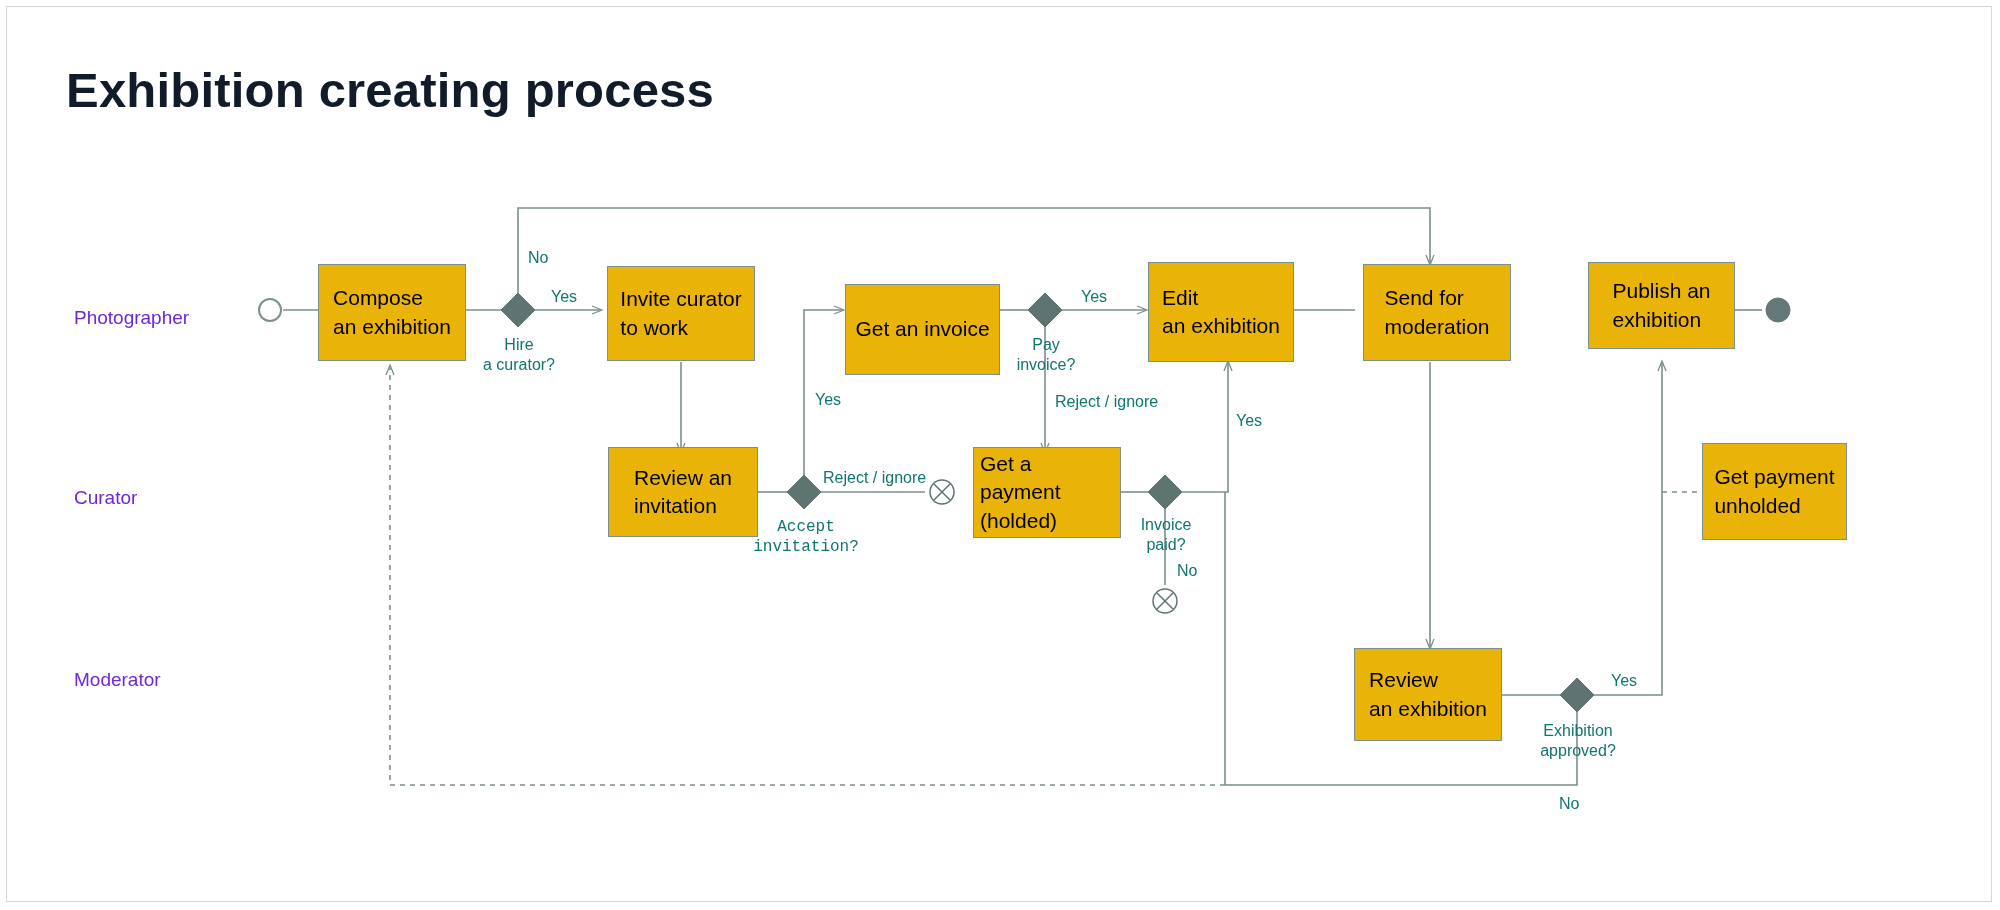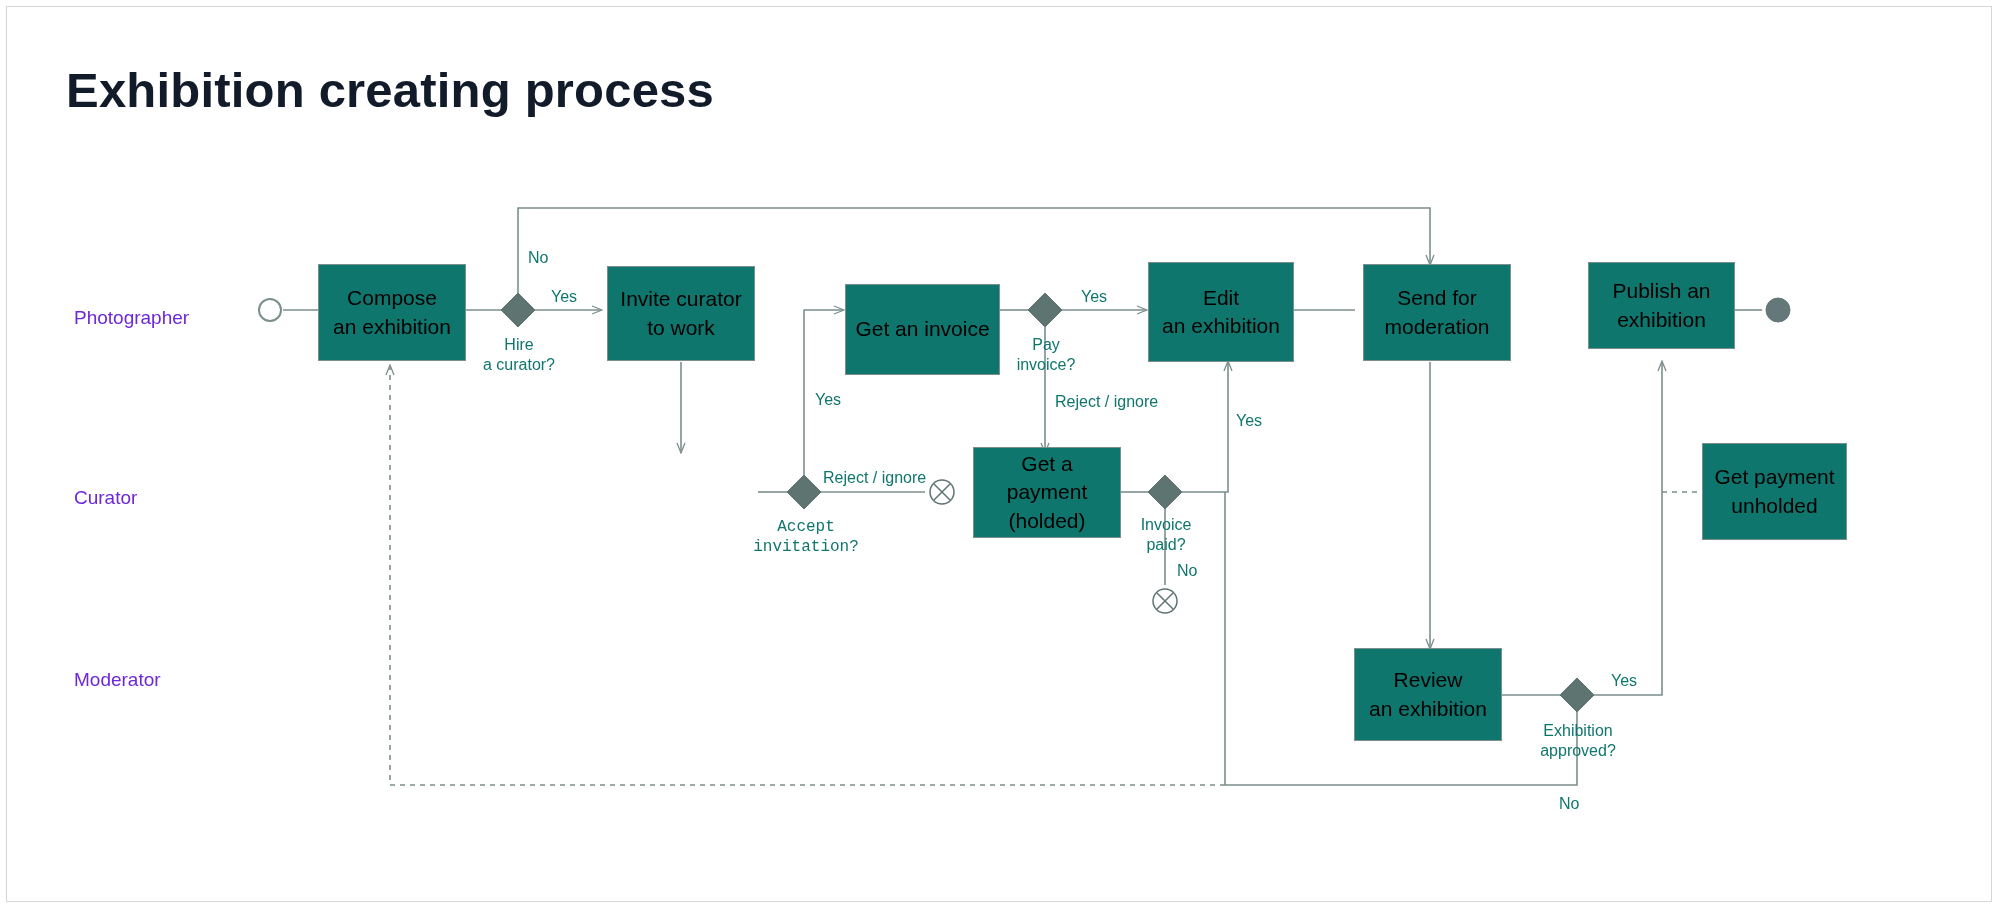--- a/index.html
+++ b/index.html
@@ -49,25 +49,24 @@
     left: 0;
     top: 0;
     width: 2000px;
     height: 910px;
     overflow: visible;
   }
   .node {
     position: absolute;
     box-sizing: border-box;
     border: 1px solid #7b8f8d;
-    background: #0f766e;
+    background: #eab308;
     display: flex;
     align-items: center;
     justify-content: center;
-    text-align: center;
     font-size: 21px;
     color: #000000;
     line-height: 1.35;
     white-space: pre-line;
     padding: 2px 6px;
   }
   .edge-label {
     position: absolute;
     font-size: 16px;
     color: #0f766e;
@@ -178,20 +177,22 @@
 
   <div class="node" style="left:1148px; top:262px; width:146px; height:100px;">Edit
 an exhibition</div>
 
   <div class="node" style="left:1355px; top:264px; width:148px; height:97px;margin-left:8px;">Send for
 moderation</div>
 
   <div class="node" style="left:1588px; top:262px; width:147px; height:87px;">Publish an
 exhibition</div>
 
+  <div class="node" style="left:608px; top:447px; width:150px; height:90px;">Review an
+invitation</div>
 
   <div class="node" style="left:973px; top:447px; width:148px; height:91px;">Get a payment
 (holded)</div>
 
   <div class="node" style="left:1702px; top:443px; width:145px; height:97px;">Get payment
 unholded</div>
 
   <div class="node" style="left:1354px; top:648px; width:148px; height:93px;">Review
 an exhibition</div>
 

